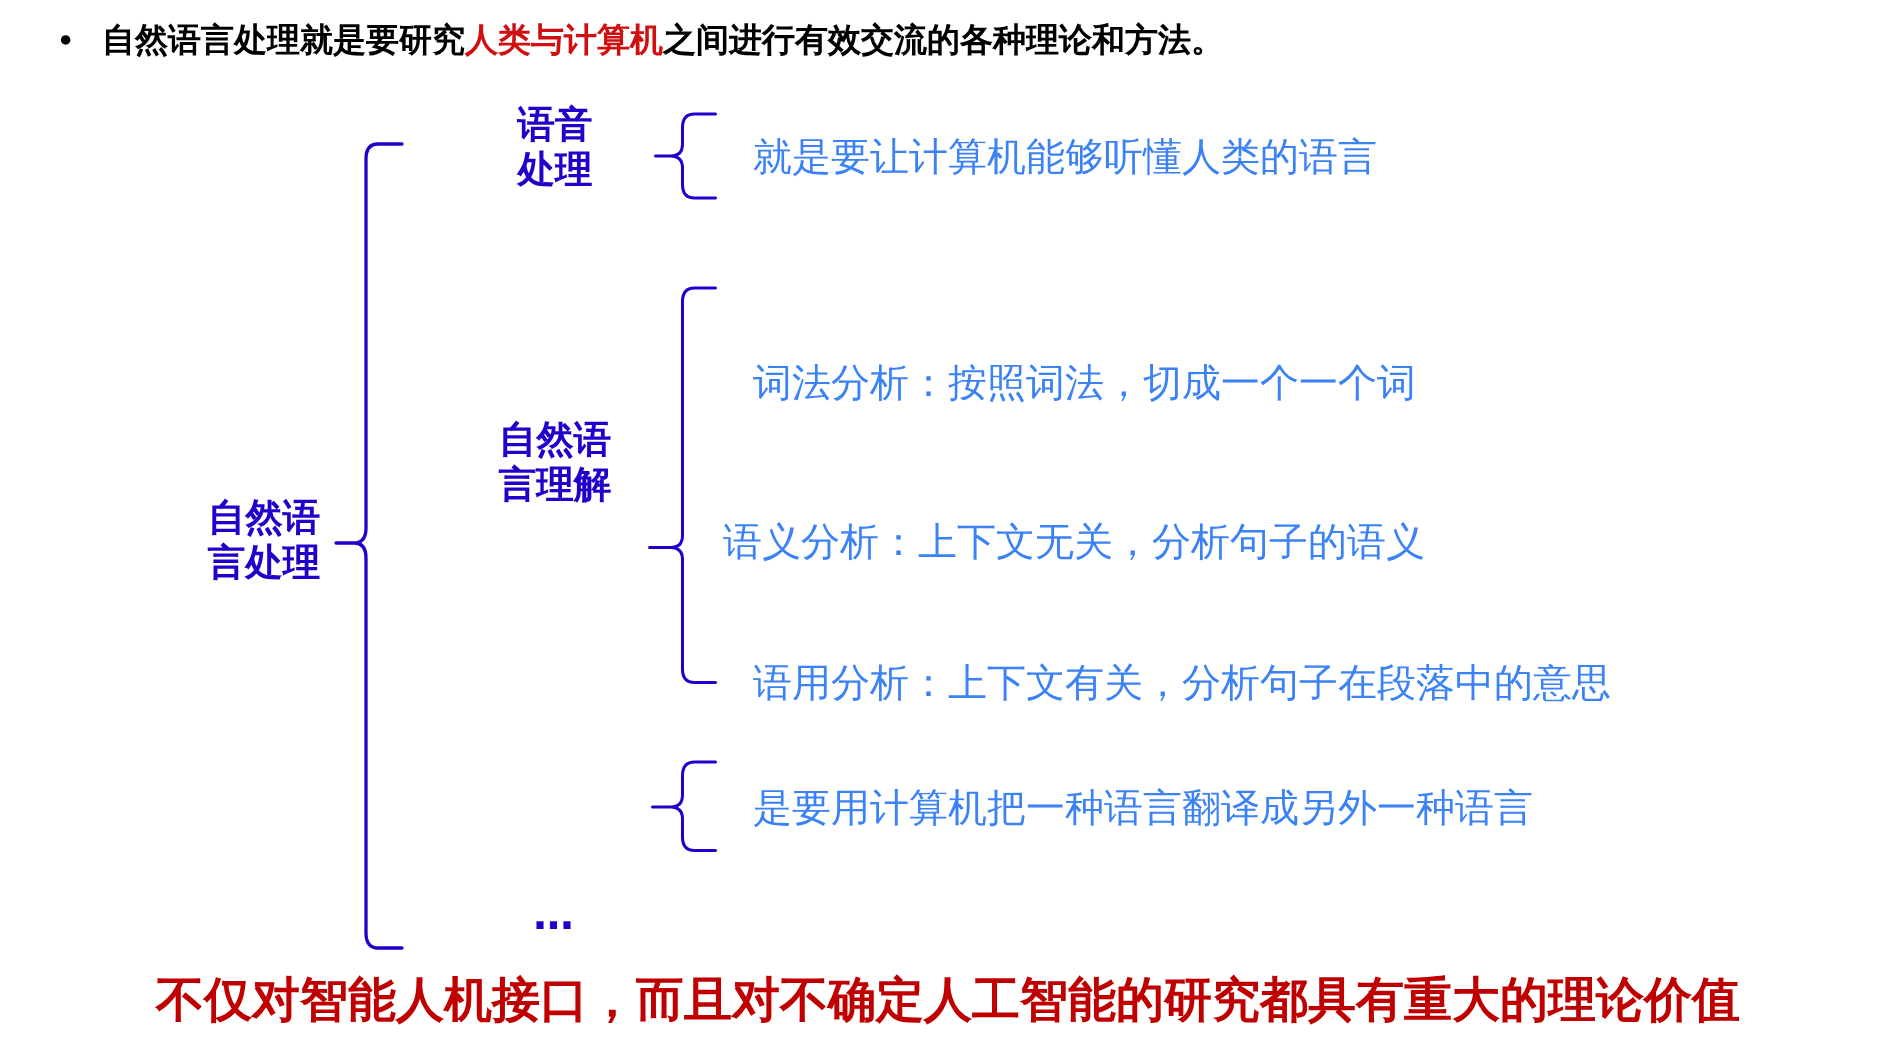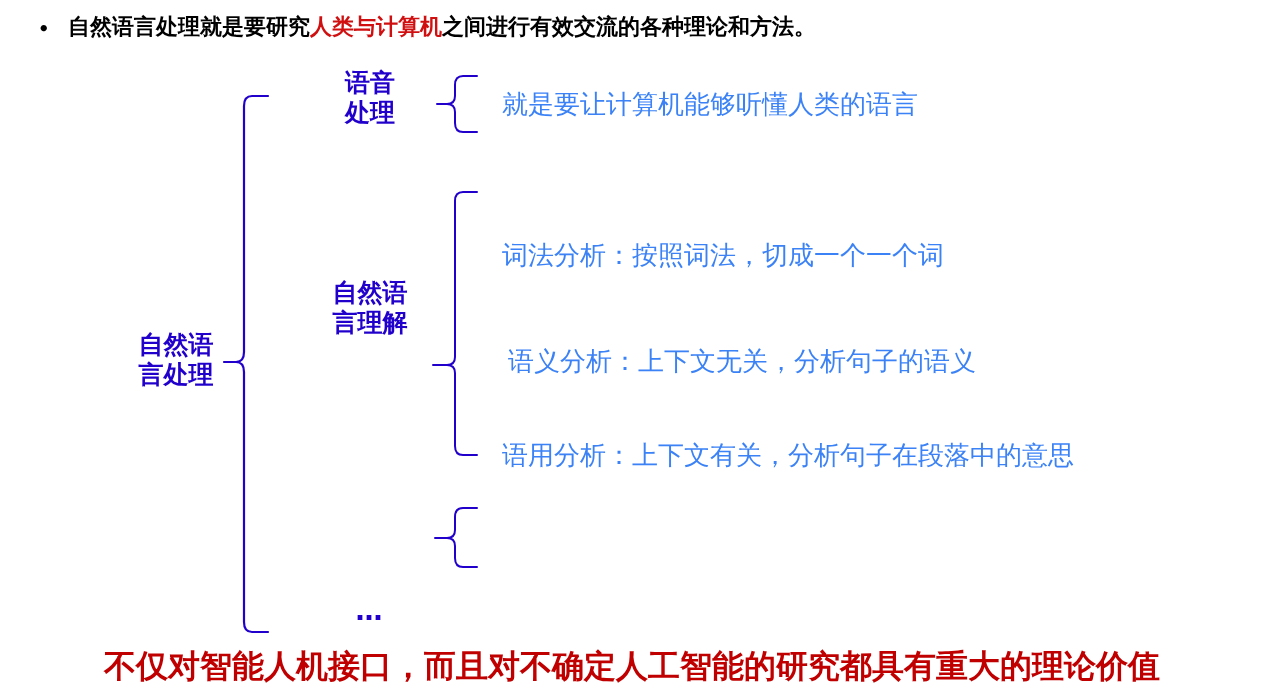--- a/index.html
+++ b/index.html
@@ -186,19 +186,20 @@
   <div class="branch-label b0">语音
 处理</div>
   <div class="branch-label b1">自然语
 言理解</div>
 
   <div class="ellipsis-label">…</div>
 
   <div class="leaf" style="left:502px; top:87px;">就是要让计算机能够听懂人类的语言</div>
 
   <div class="leaf" style="left:502px; top:190px;margin-top:48px;">词法分析：按照词法，切成一个一个词</div>
-  <div class="leaf" style="left:508px; top:344px;">语义分析：上下文无关，分析句子的语义</div>
+  <div class="leaf" style="left:482px; top:344px;">语义分析：上下文无关，分析句子的语义</div>
   <div class="leaf" style="left:502px; top:428px;margin-top:10px;">语用分析：上下文有关，分析句子在段落中的意思</div>
 
+  <div class="leaf" style="left:502px; top:521px;">是要用计算机把一种语言翻译成另外一种语言</div>
 
   <div class="conclusion">不仅对智能人机接口，而且对不确定人工智能的研究都具有重大的理论价值</div>
 
 </div>
 
 </body></html>

